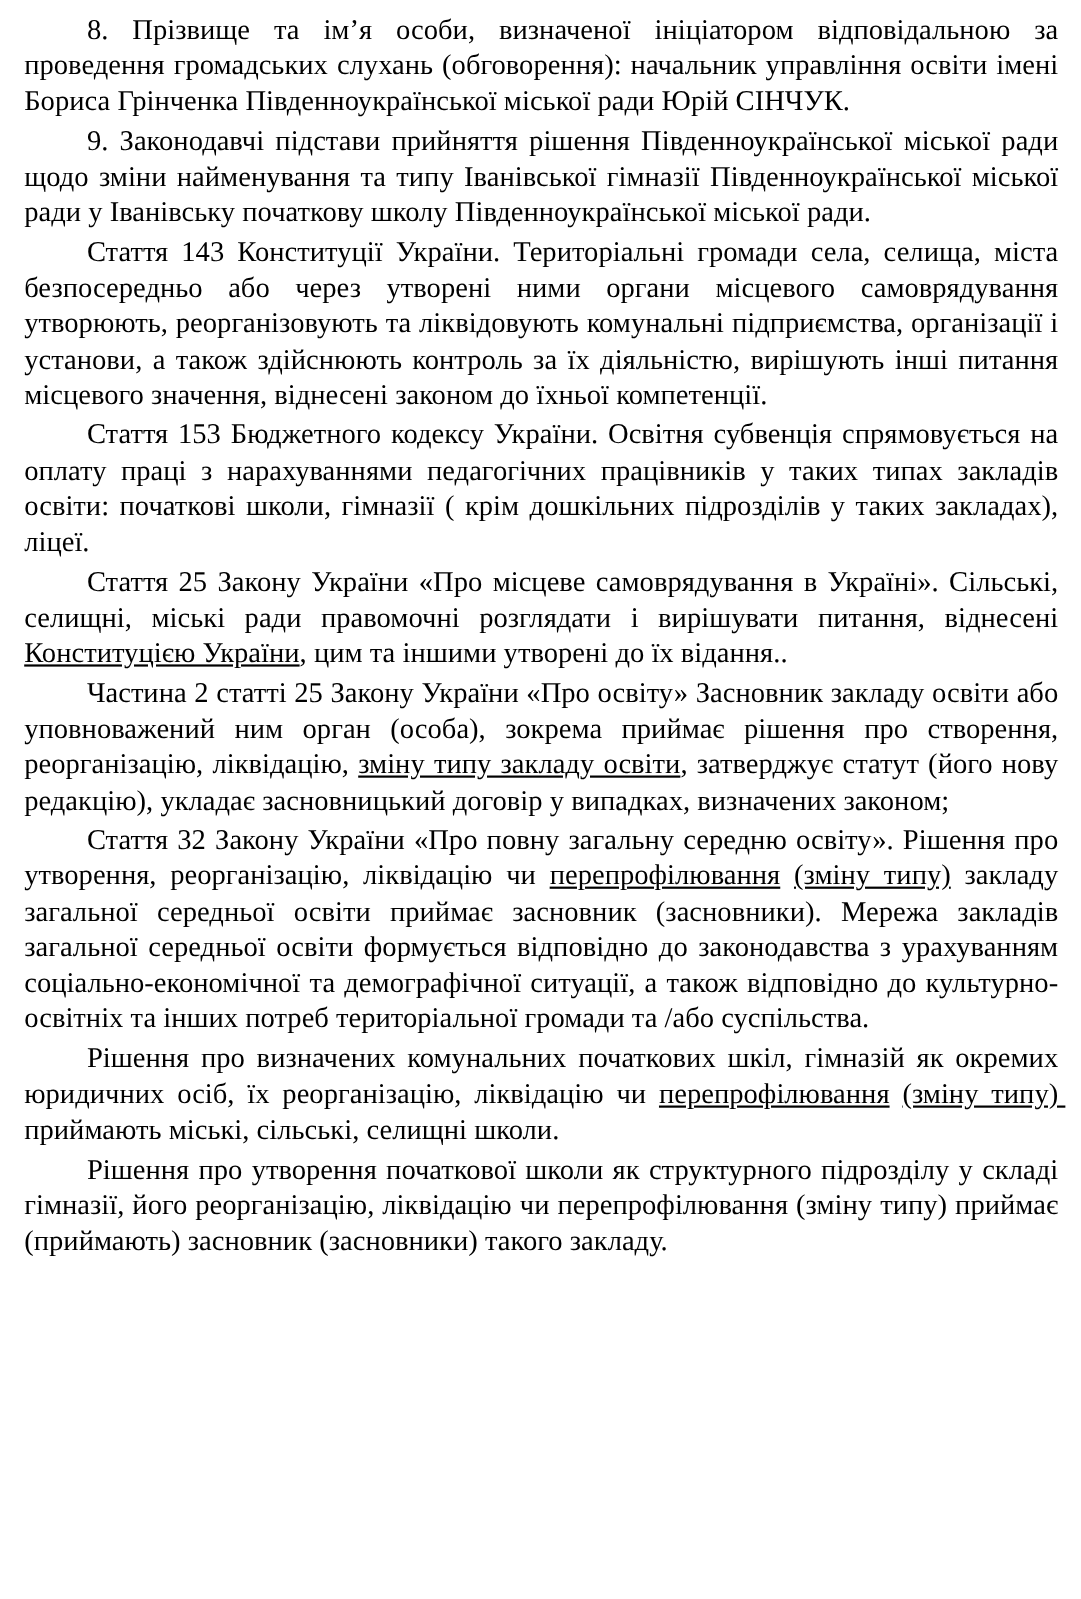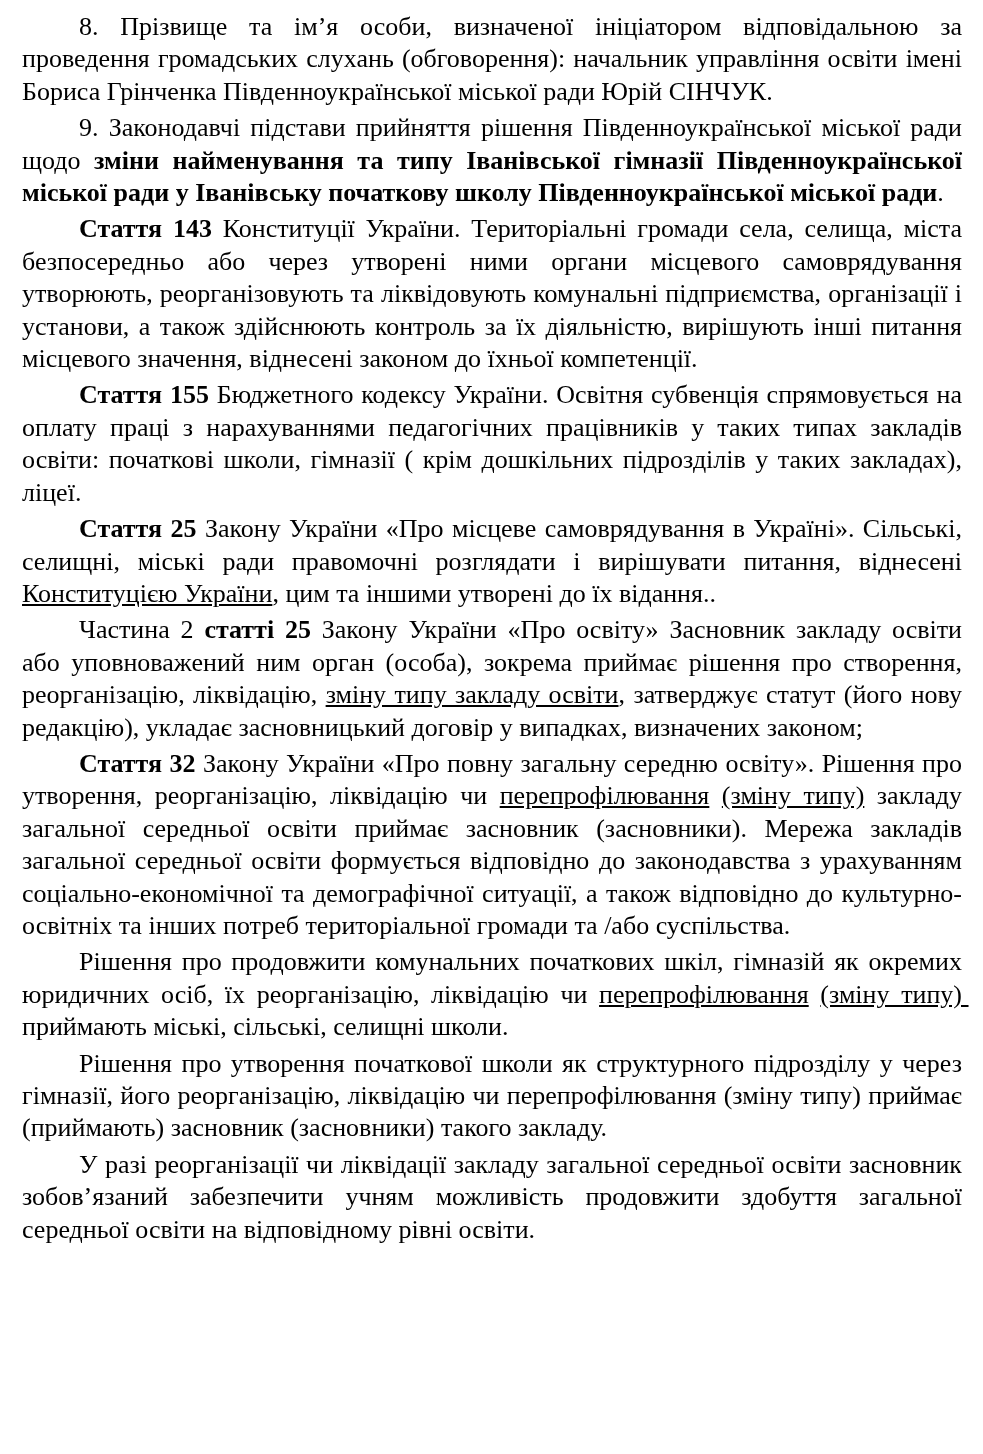--- a/index.html
+++ b/index.html
@@ -19,32 +19,31 @@
   }
   .para {
     margin: 4px;
     font-size: 26px;
     line-height: 32.4px;
     text-align: justify;
     text-indent: 57px;
     letter-spacing: 0px;
   }
   .para span { white-space: pre-wrap; }
-  .b { font-weight: bold; }
+  .b { font-weight: normal; }
   .u { text-decoration: underline; font-family: Liberation Serif, serif; }
 </style>
 </head>
 <body>
 
 <div class="page">
   <div>
       <p class="para"><span>8. Прізвище та ім’я особи, визначеної ініціатором відповідальною за проведення громадських слухань (обговорення): начальник управління освіти імені Бориса Грінченка Південноукраїнської міської ради Юрій СІНЧУК.</span></p>
       <p class="para"><span>9. Законодавчі підстави прийняття рішення Південноукраїнської міської ради щодо </span><span class="b">зміни найменування та типу Іванівської гімназії Південноукраїнської міської ради у Іванівську початкову школу Південноукраїнської міської ради</span><span>.</span></p>
       <p class="para"><span class="b">Стаття 143</span><span> Конституції України. Територіальні громади села, селища, міста безпосередньо або через утворені ними органи місцевого самоврядування утворюють, реорганізовують та ліквідовують комунальні підприємства, організації і установи, а також здійснюють контроль за їх діяльністю, вирішують інші питання місцевого значення, віднесені законом до їхньої компетенції.</span></p>
-      <p class="para"><span class="b">Стаття 155</span><span> Бюджетного кодексу України. Освітня субвенція спрямовується на оплату праці з нарахуваннями педагогічних працівників у таких типах закладів освіти: початкові школи, гімназії ( крім дошкільних підрозділів у таких закладах), ліцеї.</span></p>
+      <p class="para"><span class="b">Стаття 153</span><span> Бюджетного кодексу України. Освітня субвенція спрямовується на оплату праці з нарахуваннями педагогічних працівників у таких типах закладів освіти: початкові школи, гімназії ( крім дошкільних підрозділів у таких закладах), ліцеї.</span></p>
       <p class="para"><span class="b">Стаття 25</span><span> Закону України «Про місцеве самоврядування в Україні». Сільські, селищні, міські ради правомочні розглядати і вирішувати питання, віднесені </span><span class="u">Конституцією України</span><span>, цим та іншими утворені до їх відання..</span></p>
       <p class="para"><span>Частина 2 </span><span class="b">статті 25</span><span> Закону України «Про освіту» Засновник закладу освіти або уповноважений ним орган (особа), зокрема приймає рішення про створення, реорганізацію, ліквідацію, </span><span class="u">зміну типу закладу освіти</span><span>, затверджує статут (його нову редакцію), укладає засновницький договір у випадках, визначених законом;</span></p>
       <p class="para"><span class="b">Стаття 32</span><span> Закону України «Про повну загальну середню освіту». Рішення про утворення, реорганізацію, ліквідацію чи </span><span class="u">перепрофілювання</span><span> </span><span class="u">(зміну типу)</span><span> закладу загальної середньої освіти приймає засновник (засновники). Мережа закладів загальної середньої освіти формується відповідно до законодавства з урахуванням соціально-економічної та демографічної ситуації, а також відповідно до культурно-освітніх та інших потреб територіальної громади та /або суспільства.</span></p>
-      <p class="para"><span>Рішення про продовжити комунальних початкових шкіл, гімназій як окремих юридичних осіб, їх реорганізацію, ліквідацію чи </span><span class="u">перепрофілювання</span><span> </span><span class="u">(зміну типу) </span><span>приймають міські, сільські, селищні школи.</span></p>
-      <p class="para"><span>Рішення про утворення початкової школи як структурного підрозділу у через гімназії, його реорганізацію, ліквідацію чи перепрофілювання (зміну типу) приймає (приймають) засновник (засновники) такого закладу.</span></p>
-      <p class="para"><span>У разі реорганізації чи ліквідації закладу загальної середньої освіти засновник зобов’язаний забезпечити учням можливість продовжити здобуття загальної середньої освіти на відповідному рівні освіти.</span></p>
+      <p class="para"><span>Рішення про визначених комунальних початкових шкіл, гімназій як окремих юридичних осіб, їх реорганізацію, ліквідацію чи </span><span class="u">перепрофілювання</span><span> </span><span class="u">(зміну типу) </span><span>приймають міські, сільські, селищні школи.</span></p>
+      <p class="para"><span>Рішення про утворення початкової школи як структурного підрозділу у складі гімназії, його реорганізацію, ліквідацію чи перепрофілювання (зміну типу) приймає (приймають) засновник (засновники) такого закладу.</span></p>
     </div>
 </div>
 
 </body></html>

